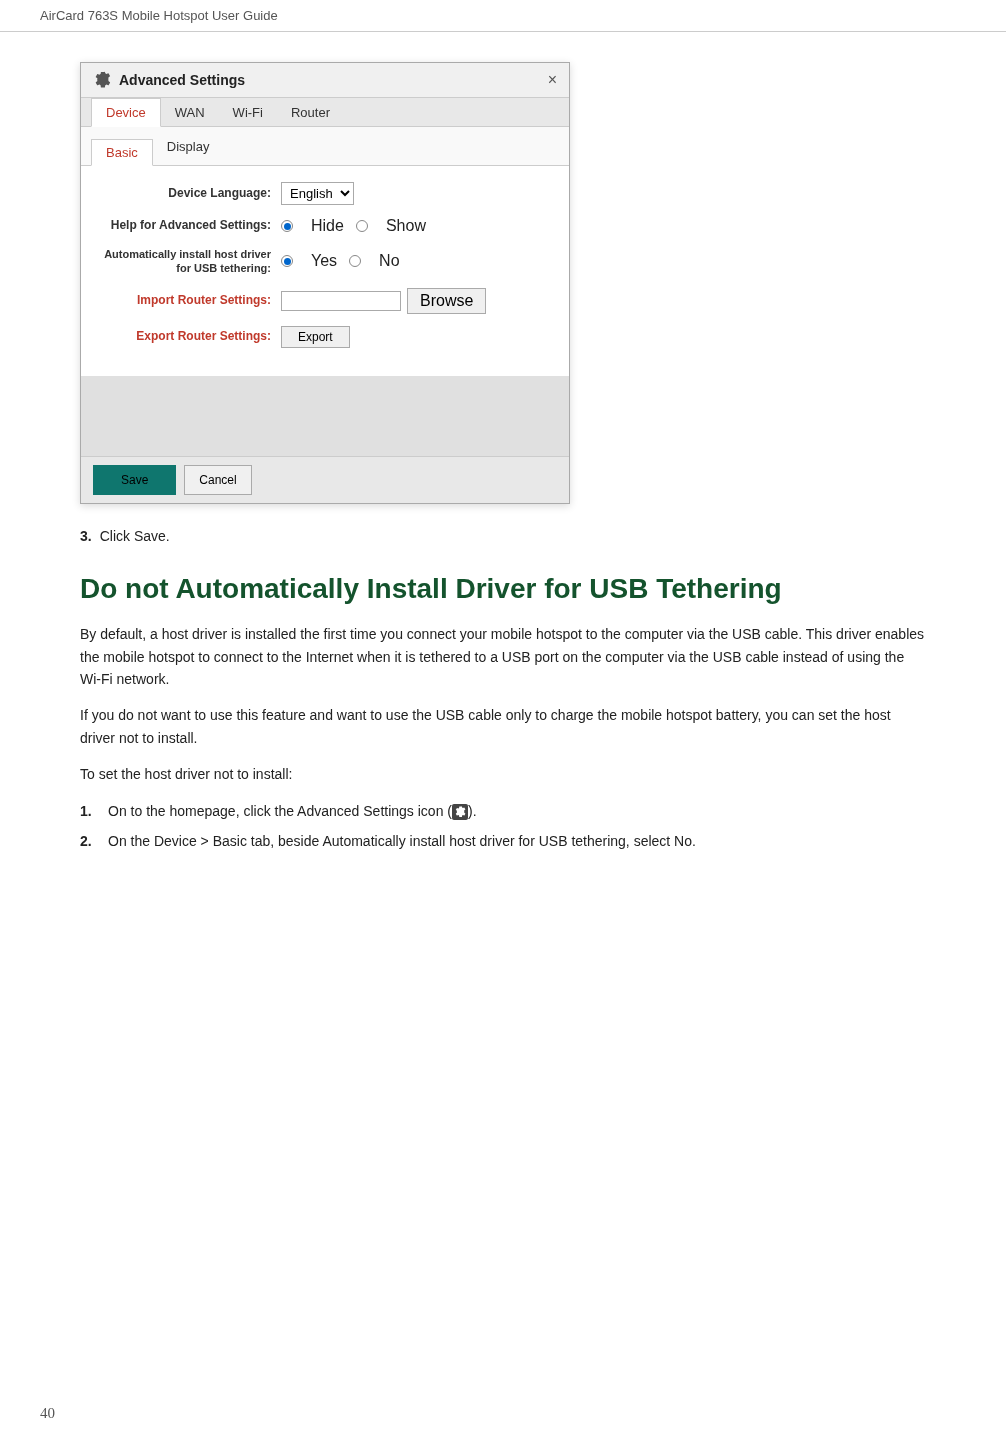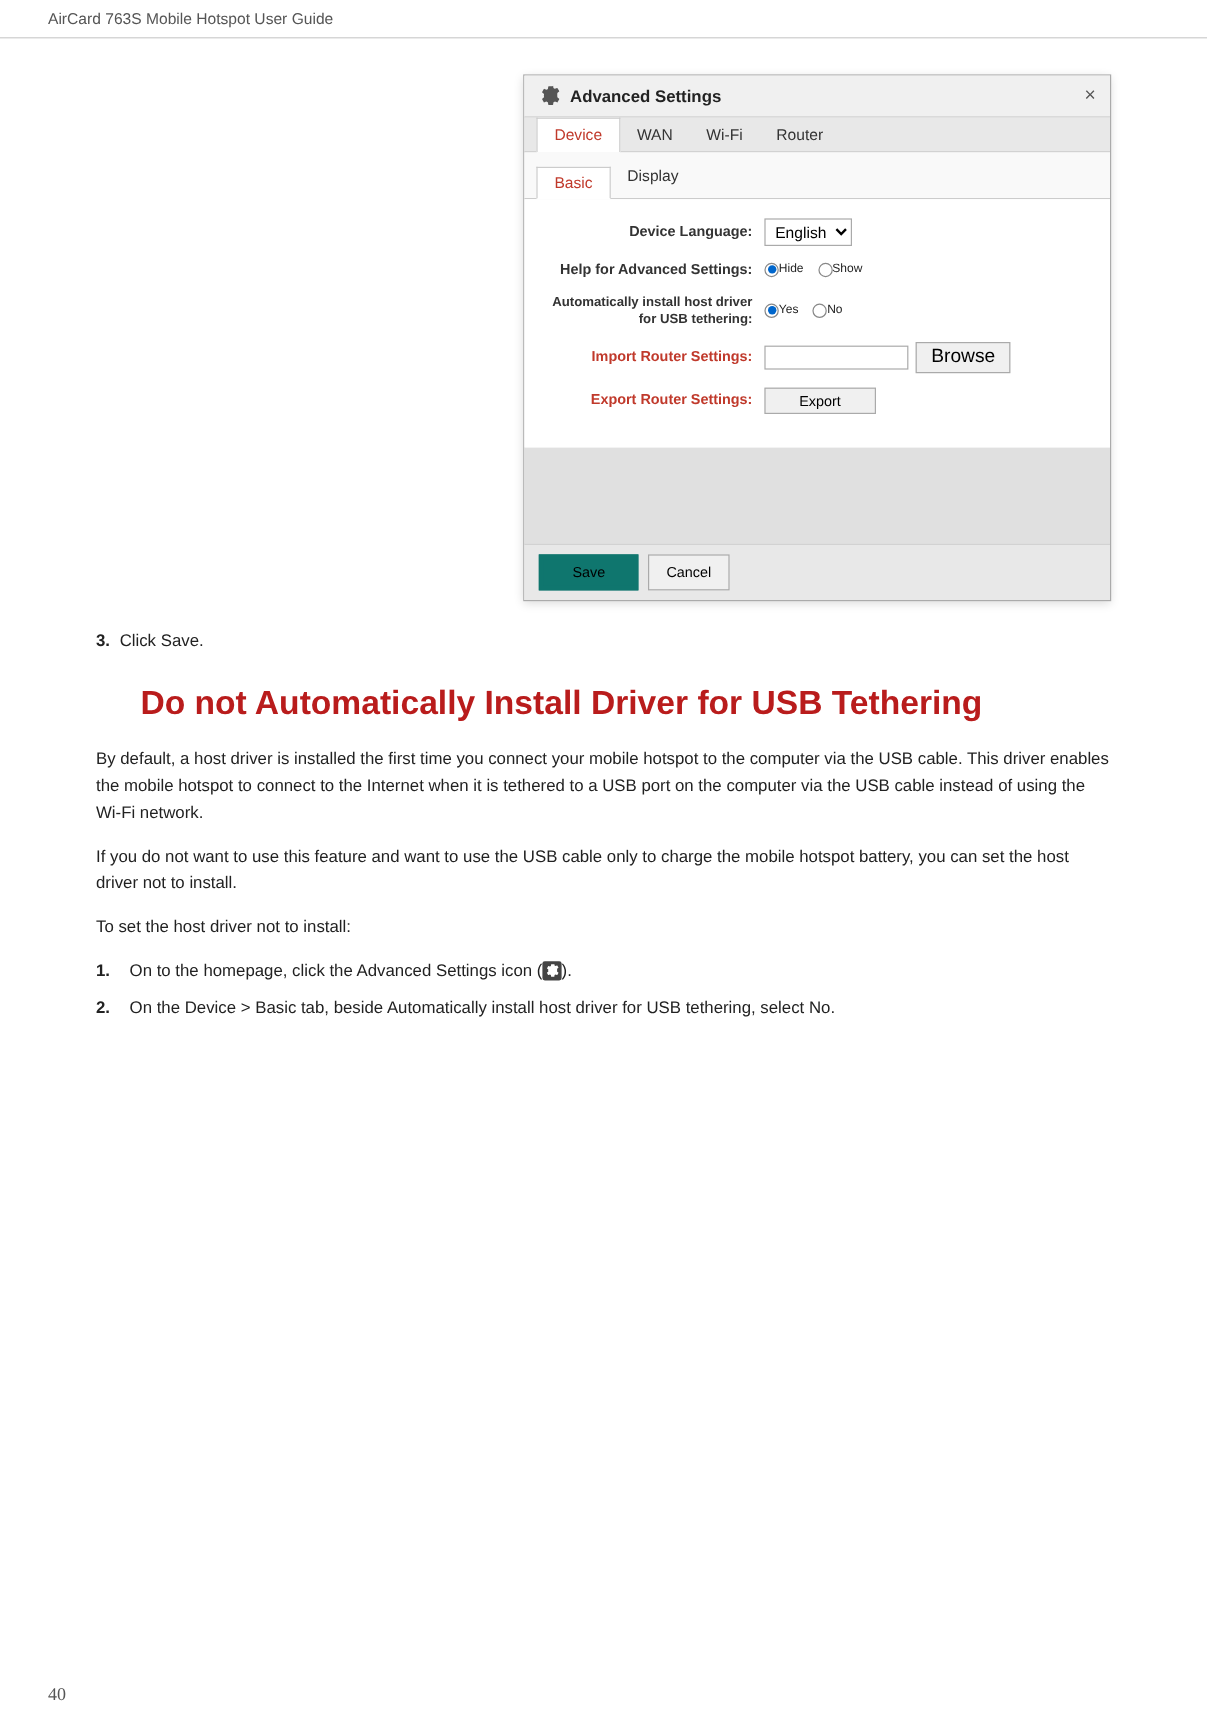--- a/index.html
+++ b/index.html
@@ -21,21 +21,21 @@
     }
 
     
     .main-content {
       padding: 30px 80px 40px 80px;
     }
 
     
     .screenshot-wrap {
       display: flex;
-      justify-content: flex-end;
+      justify-content: flex-start;
       margin-bottom: 24px;
     }
 
     
     .adv-dialog {
       width: 490px;
       border: 1px solid #aaa;
       background: #fff;
       box-shadow: 0 2px 8px rgba(0,0,0,0.15);
     }
@@ -165,22 +165,22 @@
 
     .radio-group {
       display: flex;
       align-items: center;
       gap: 12px;
     }
 
     .radio-item {
       display: flex;
       align-items: center;
-      gap: 0;
-      font-size: 10px;
+      gap: 18px;
+      font-size: 16px;
     }
 
     .radio-dot {
       width: 12px;
       height: 12px;
       border-radius: 50%;
       border: 1px solid #888;
       background: #fff;
       display: flex;
       align-items: center;
@@ -204,21 +204,21 @@
 
     .btn-browse {
       padding: 3px 12px;
       font-size: 16px;
       background: #f0f0f0;
       border: 1px solid #aaa;
       cursor: pointer;
     }
 
     .btn-export {
-      padding: 3px 28px;
+      padding: 3px 16px;
       font-size: 12px;
       background: #f0f0f0;
       border: 1px solid #aaa;
       cursor: pointer;
     }
 
     
     .adv-spacer {
       background: #e0e0e0;
       height: 80px;
@@ -260,22 +260,21 @@
     .step-num {
       font-weight: bold;
     }
 
     
     .section-heading {
       font-size: 28px;
       font-weight: bold;
       line-height: 1.2;
       margin-bottom: 18px;
-      color: #b91c1c;
-      margin-left: 37px;
+      color: #14532d;
     }
 
     
     .body-para {
       font-size: 14px;
       line-height: 1.6;
       margin-bottom: 14px;
       color: #222;
     }
 

